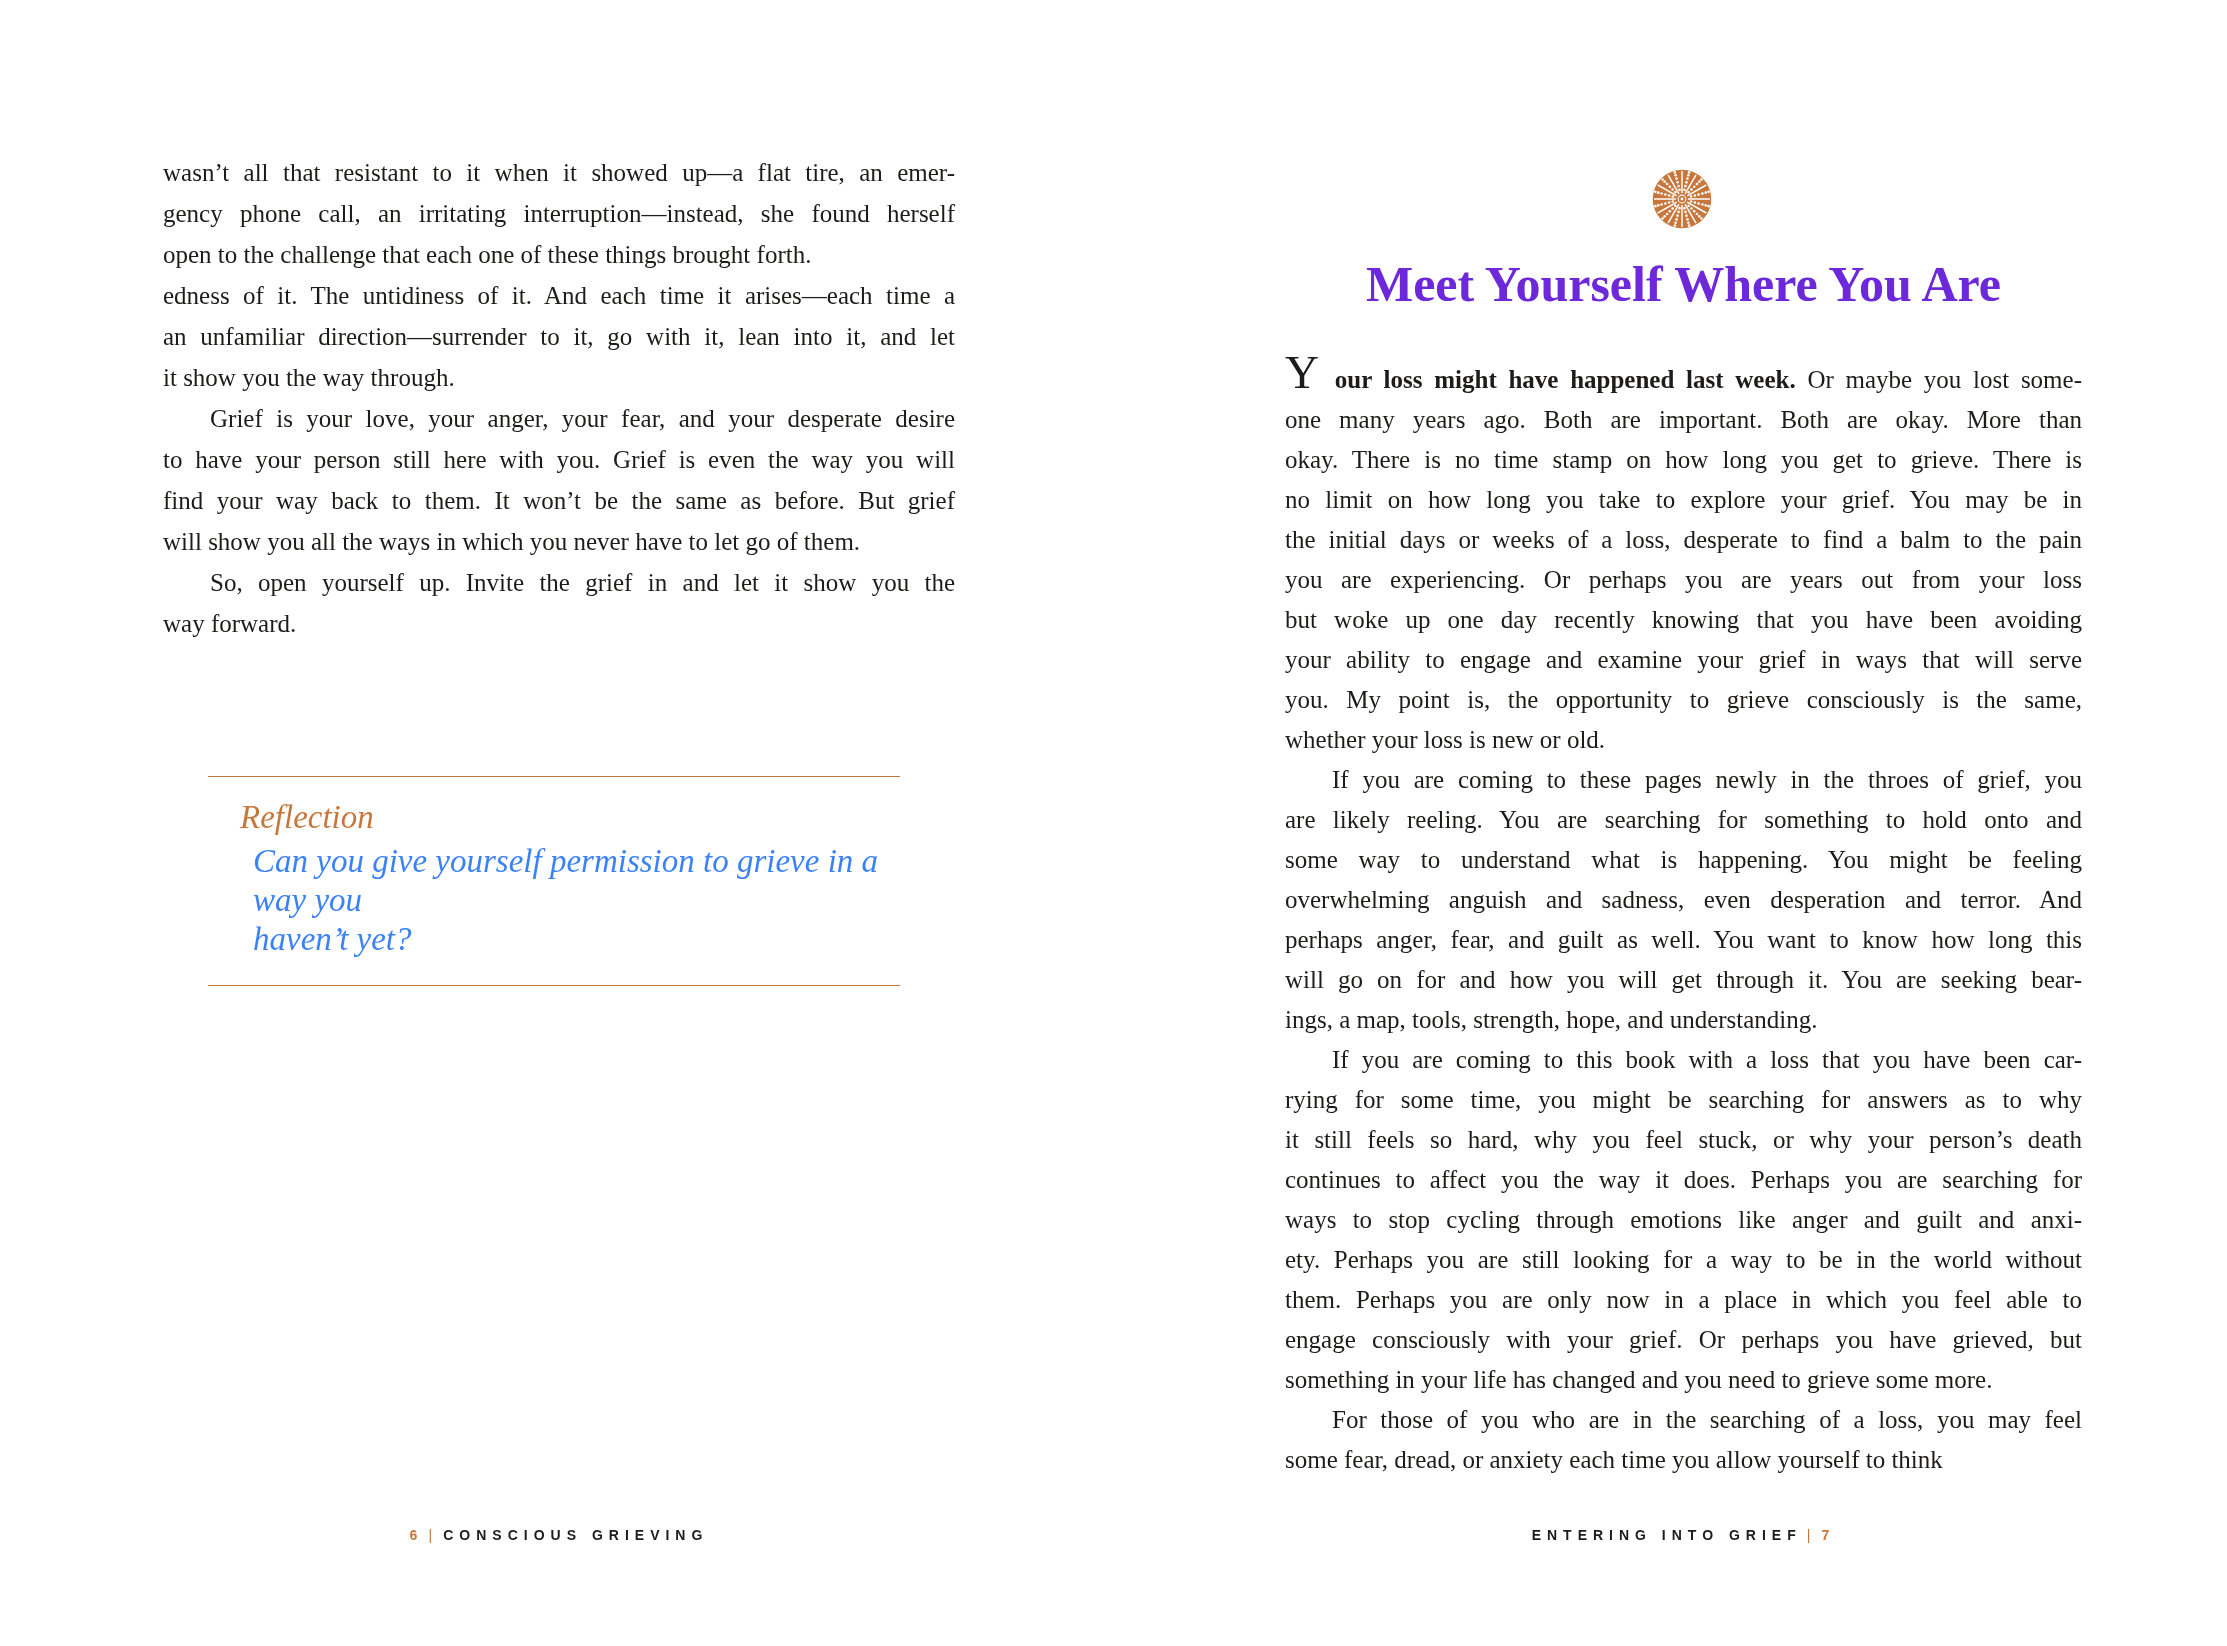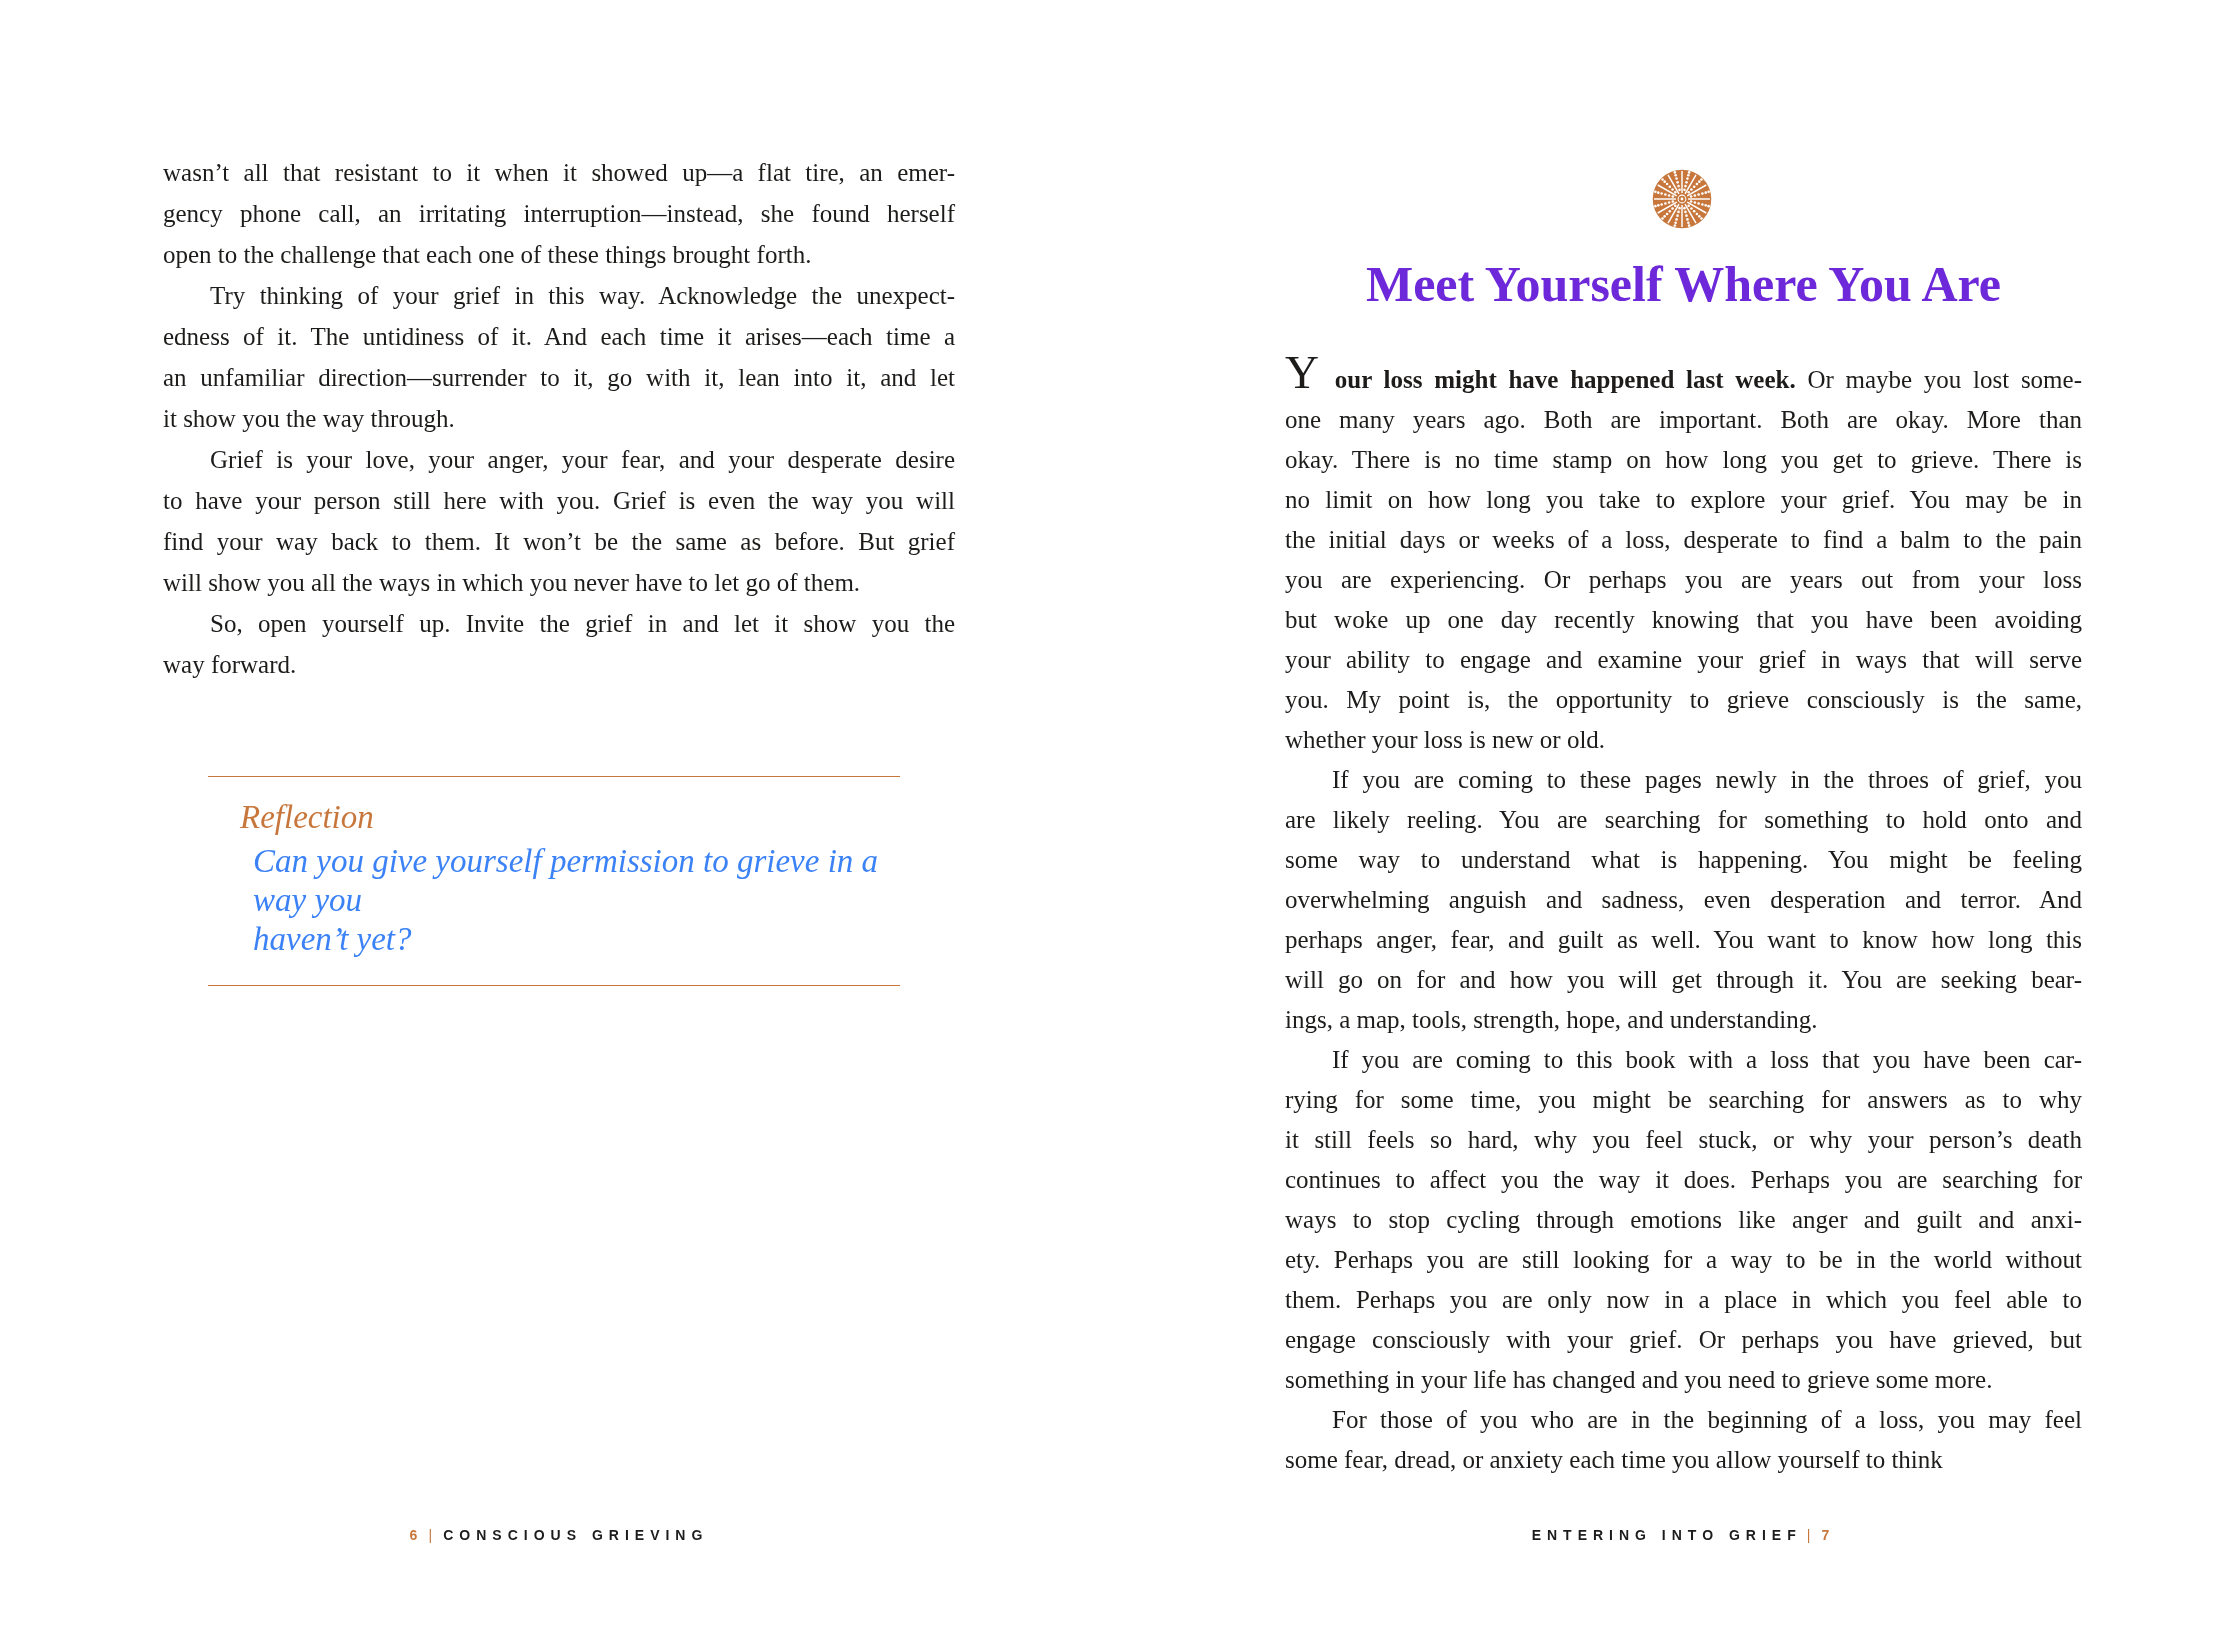--- a/index.html
+++ b/index.html
@@ -106,21 +106,20 @@
 <div class="spread">
 
   <div>
     <div class="body-col col-left">
         <div>
           <div class="tline">wasn’t all that resistant to it when it showed up—a flat tire, an emer-</div>
           <div class="tline">gency phone call, an irritating interruption—instead, she found herself</div>
           <div class="tline last">open to the challenge that each one of these things brought forth.</div>
         </div>
         <div>
-          <div class="tline indent">Try thinking of your grief in this way. Acknowledge the unexpect-</div>
           <div class="tline">edness of it. The untidiness of it. And each time it arises—each time a</div>
           <div class="tline">an unfamiliar direction—surrender to it, go with it, lean into it, and let</div>
           <div class="tline last">it show you the way through.</div>
         </div>
         <div>
           <div class="tline indent">Grief is your love, your anger, your fear, and your desperate desire</div>
           <div class="tline">to have your person still here with you. Grief is even the way you will</div>
           <div class="tline">find your way back to them. It won’t be the same as before. But grief</div>
           <div class="tline last">will show you all the ways in which you never have to let go of them.</div>
         </div>
@@ -265,21 +264,21 @@
           <div class="tline">rying for some time, you might be searching for answers as to why</div>
           <div class="tline">it still feels so hard, why you feel stuck, or why your person’s death</div>
           <div class="tline">continues to affect you the way it does. Perhaps you are searching for</div>
           <div class="tline">ways to stop cycling through emotions like anger and guilt and anxi-</div>
           <div class="tline">ety. Perhaps you are still looking for a way to be in the world without</div>
           <div class="tline">them. Perhaps you are only now in a place in which you feel able to</div>
           <div class="tline">engage consciously with your grief. Or perhaps you have grieved, but</div>
           <div class="tline last">something in your life has changed and you need to grieve some more.</div>
         </div>
         <div>
-          <div class="tline indent">For those of you who are in the beginning of a loss, you may feel</div>
+          <div class="tline indent">For those of you who are in the searching of a loss, you may feel</div>
           <div class="tline last">some fear, dread, or anxiety each time you allow yourself to think</div>
         </div>
       </div>
 
     <div class="footer footer-right">
       <span>ENTERING INTO GRIEF</span><span class="sep">|</span><span class="pagenum">7</span>
     </div>
   </div>
 
 </div>

